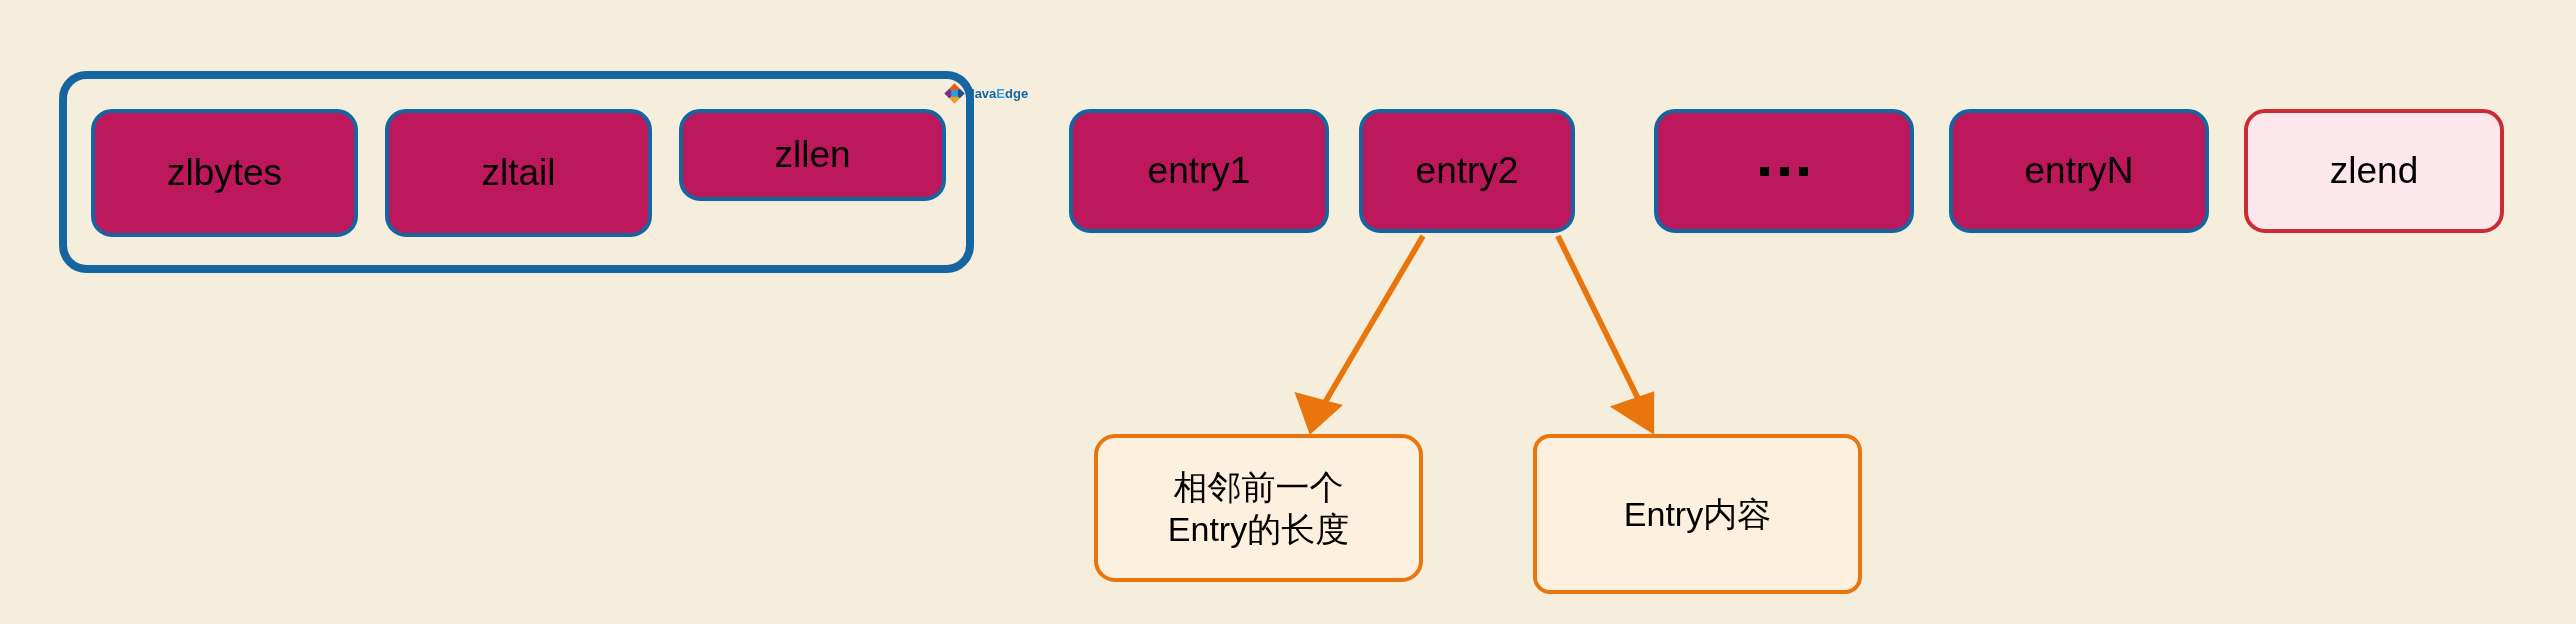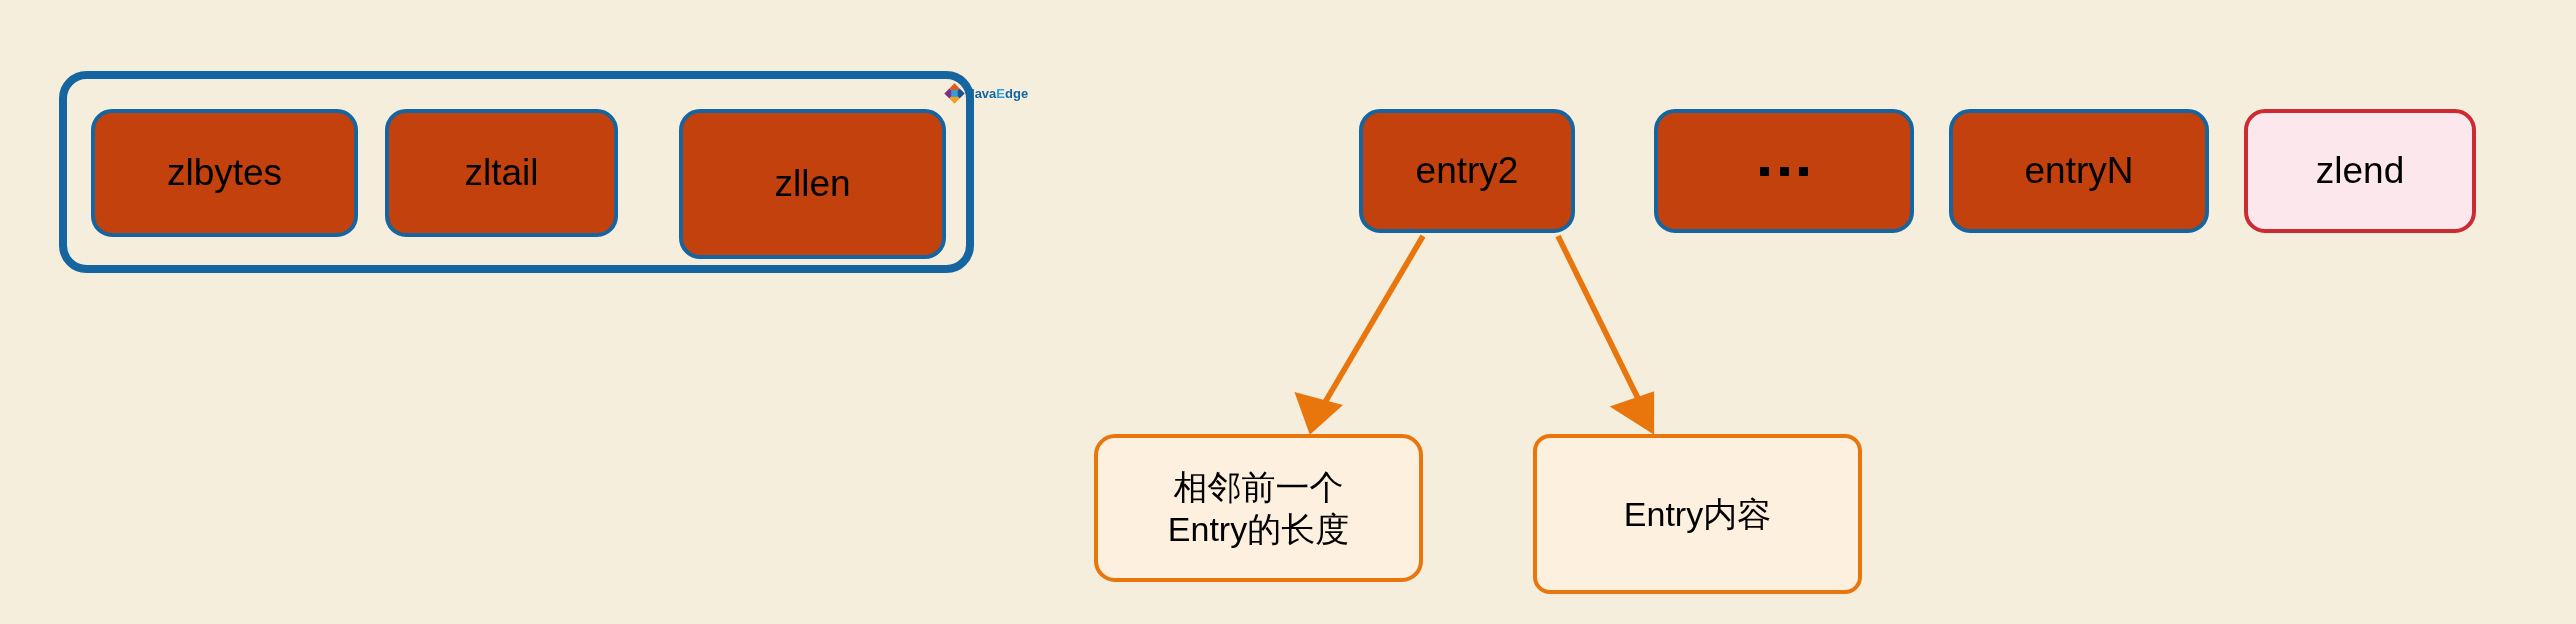--- a/index.html
+++ b/index.html
@@ -26,21 +26,21 @@
     display: flex;
     align-items: center;
     justify-content: center;
     text-align: center;
     line-height: 1.25;
     color: #000000;
     white-space: pre-line;
   }
 
   .node.blue {
-    background: #c2410c;
+    background: #be185d;
     border: 4px solid #1565a0;
     border-radius: 21px;
     font-size: 37px;
   }
 
   .node.red {
     background: #fce8ec;
     border: 4px solid #cc2b33;
     border-radius: 21px;
     font-size: 37px;
@@ -115,55 +115,58 @@
 <body>
 
 <div id="canvas">
 
   <div id="header-group" style="left:59px; top:71px; width:915px; height:202px;"></div>
 
   <div class="node blue" style="left:91px; top:109px; width:267px; height:128px;">
     <span>zlbytes</span>
   </div>
 
-  <div class="node blue" style="left:385px; top:109px; width:233px; height:128px;">
+  <div class="node blue" style="left:385px; top:109px; width:267px; height:128px;">
     <span>zltail</span>
   </div>
 
-  <div class="node blue" style="left:679px; top:109px; width:267px; height:150px;">
+  <div class="node blue" style="left:679px; top:109px; width:267px; height:92px;">
     <span>zllen</span>
   </div>
 
   <div id="watermark">
     <svg class="wm-logo" viewBox="0 0 32 32">
       <g transform="rotate(45 16 16)">
         <rect x="5" y="5" width="11" height="11" fill="#e05a1c"></rect>
         <rect x="16" y="5" width="11" height="11" fill="#1f4f8f"></rect>
         <rect x="5" y="16" width="11" height="11" fill="#7b2f86"></rect>
         <rect x="16" y="16" width="11" height="11" fill="#f0a020"></rect>
       </g>
       <rect x="11" y="11" width="10" height="10" fill="#2f9ede"></rect>
     </svg>
     <span class="wm-text"><span>J</span><span>ava</span><span class="hl">E</span><span>dge</span></span>
   </div>
 
+  <div class="node blue" style="left:1069px; top:109px; width:260px; height:124px;">
+    <span>entry1</span>
+  </div>
 
   <div class="node blue" style="left:1359px; top:109px; width:216px; height:124px;">
     <span>entry2</span>
   </div>
 
   <div class="node blue" style="left:1654px; top:109px; width:260px; height:124px;">
     <span class="dots" title="..."><i></i><i></i><i></i></span>
   </div>
 
   <div class="node blue" style="left:1949px; top:109px; width:260px; height:124px;">
     <span>entryN</span>
   </div>
 
-  <div class="node red" style="left:2244px; top:109px; width:232px; height:124px;">
+  <div class="node red" style="left:2244px; top:109px; width:260px; height:124px;">
     <span>zlend</span>
   </div>
 
   <svg id="arrow-layer" viewBox="0 0 3186 772">
     <g>
       <line x1="1760" y1="292" x2="1628" y2="516" stroke="#e8760d" stroke-width="7"></line>
       <polygon points="1620,538 1601,485 1661,501" fill="#e8760d"></polygon>
     </g>
     <g>
       <line x1="1927" y1="292" x2="2036" y2="513" stroke="#e8760d" stroke-width="7"></line>

